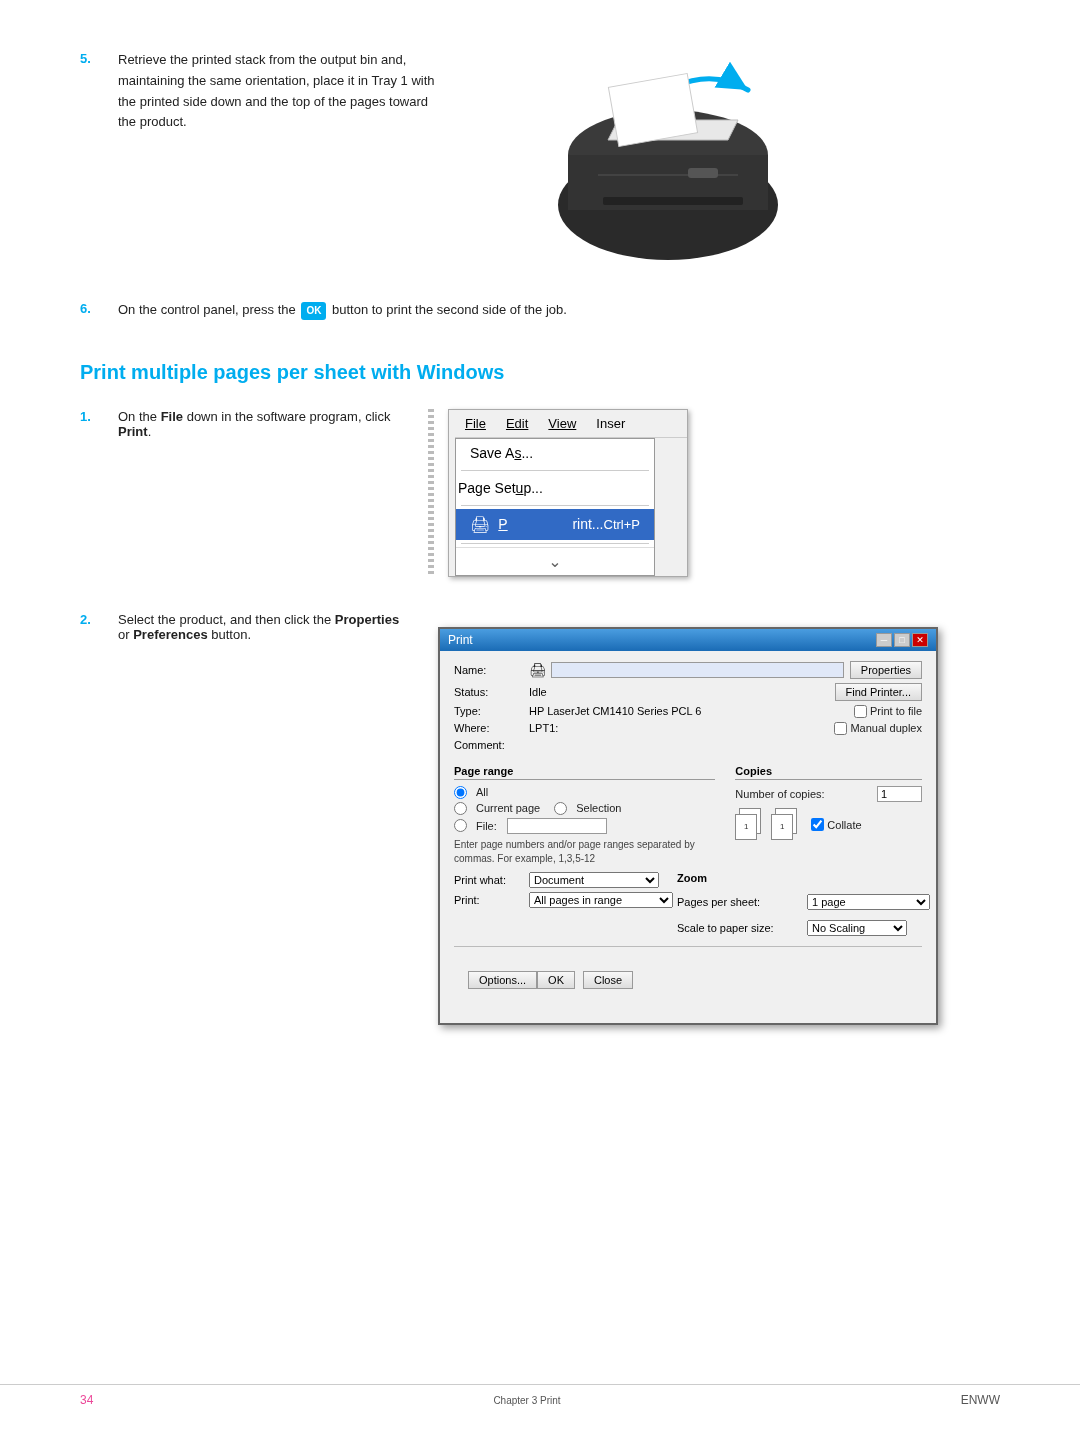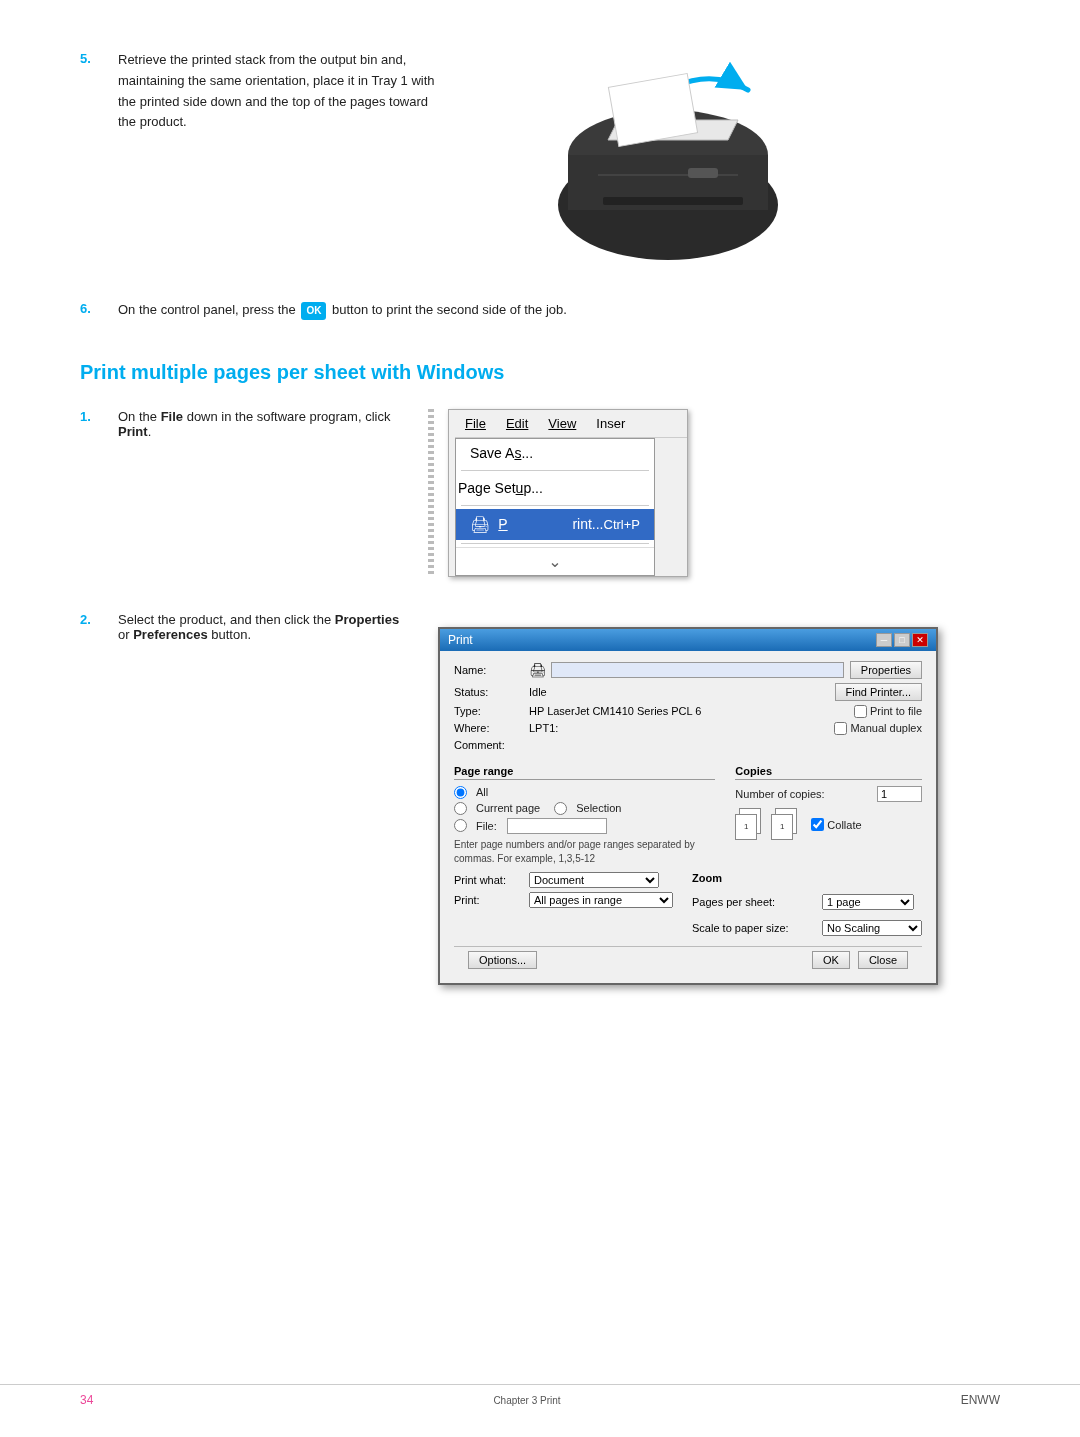--- a/index.html
+++ b/index.html
@@ -229,23 +229,22 @@
     }
 
     .zoom-value-label {
       width: 130px;
       font-size: 11px;
       color: #000;
     }
 
     .dialog-footer {
       display: flex;
-      justify-content: space-between;
-      align-items: center;
-      padding: 4px 14px;
+      align-items: center;
+      padding: 24px 14px;
       border-top: 1px solid #bbb;
       margin-top: 6px;
     }
 
     .page-footer {
       position: absolute;
       bottom: 30px;
       left: 0;
       right: 0;
       padding: 0 80px;
@@ -484,21 +483,21 @@
               <select style="width:144px;font-size:11px;">
                 <option>All pages in range</option>
               </select>
             </div>
           </div>
 
           <div style="flex:1;">
             <div style="font-size:11px;font-weight:bold;color:#000;margin-bottom:4px;">Zoom</div>
             <div class="zoom-row">
               <span class="zoom-value-label">Pages per sheet:</span>
-              <select style="width:92px;font-size:11px;">
+              <select style="width:123px;font-size:11px;">
                 <option>1 page</option>
               </select>
             </div>
             <div class="zoom-row">
               <span class="zoom-value-label">Scale to paper size:</span>
               <select style="width:100px;font-size:11px;">
                 <option>No Scaling</option>
               </select>
             </div>
           </div>

